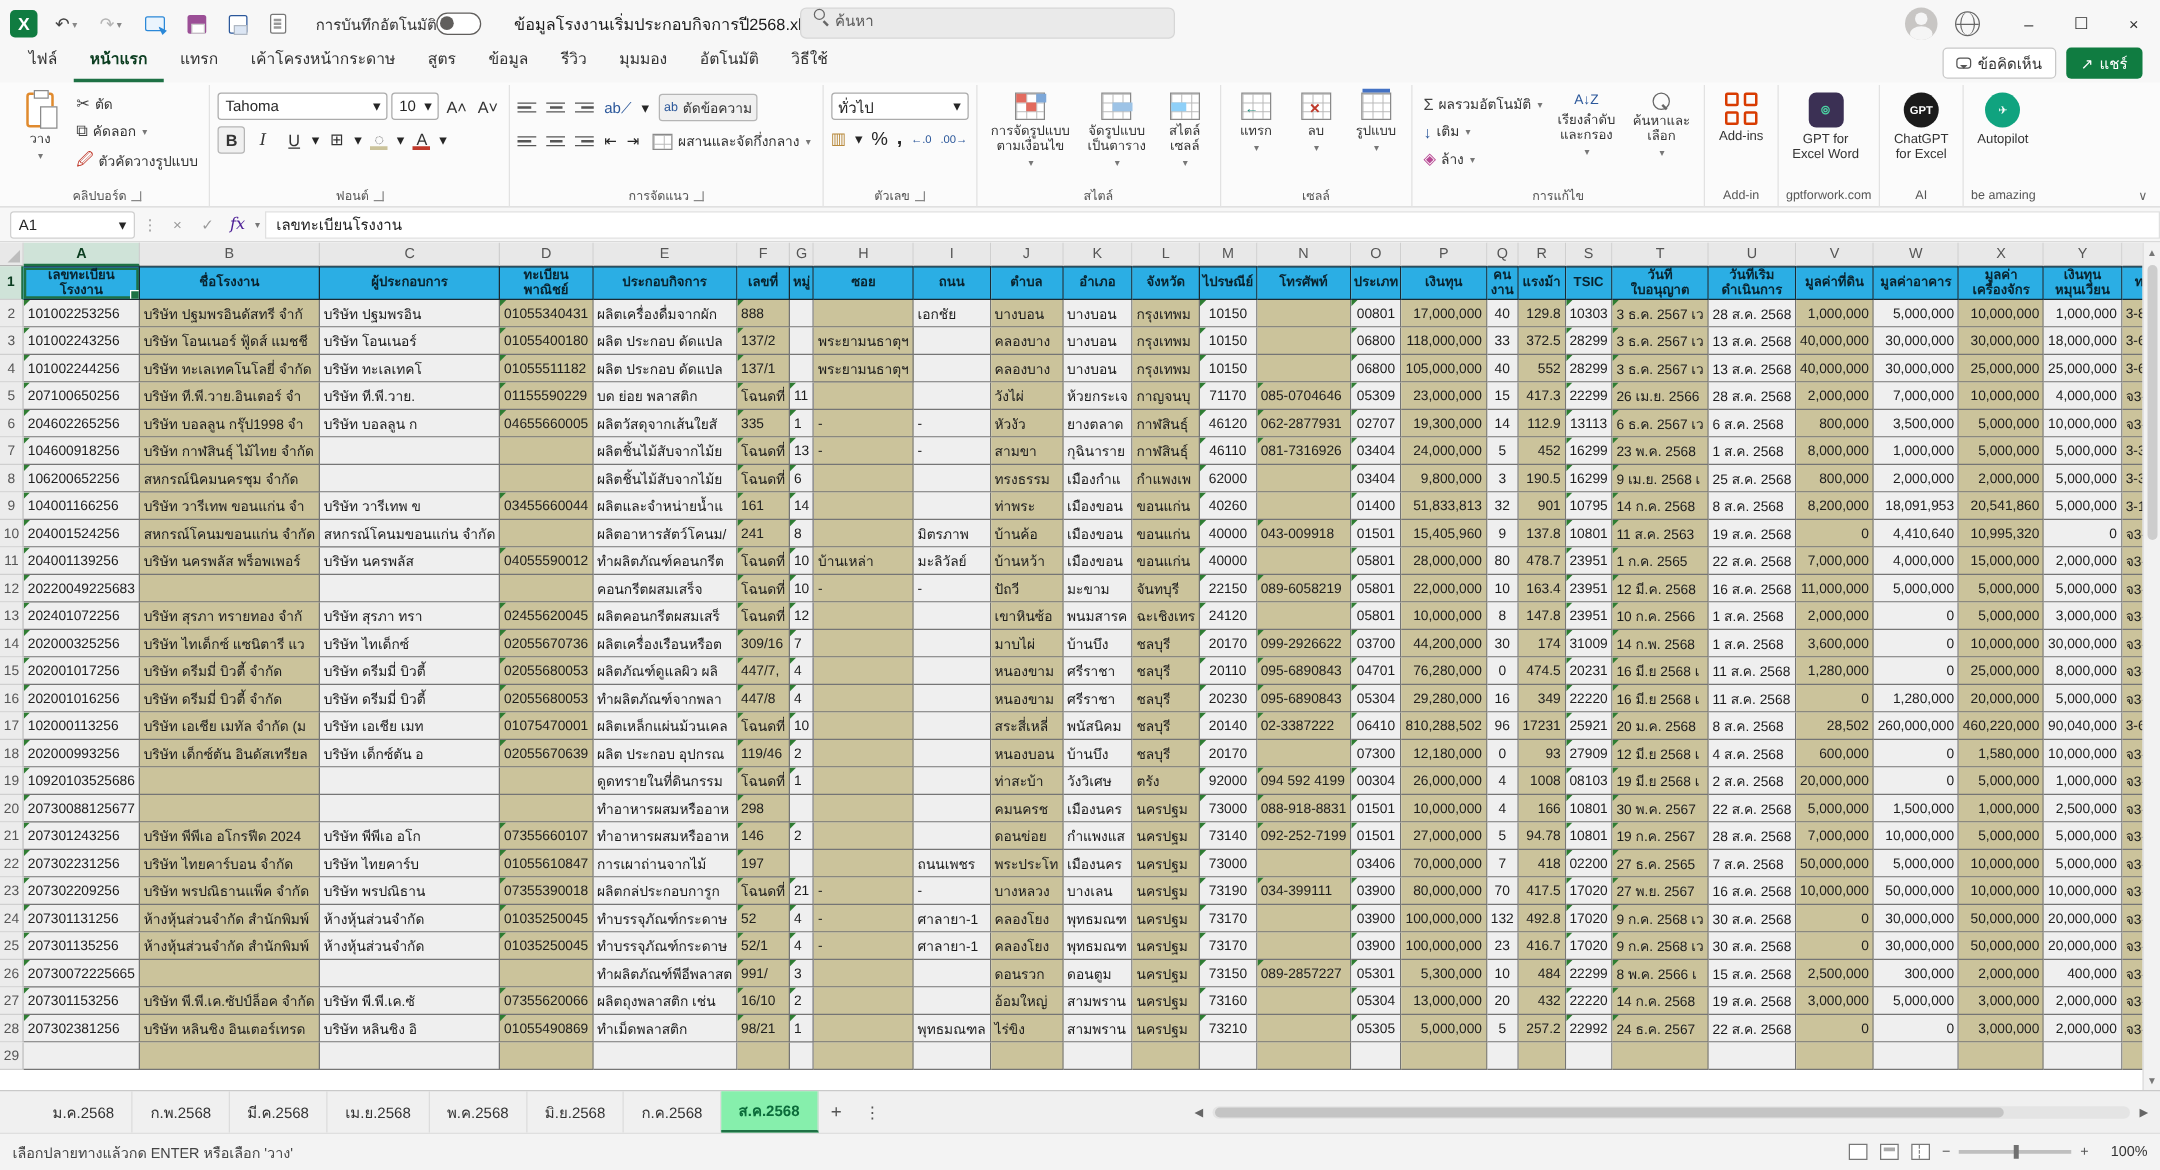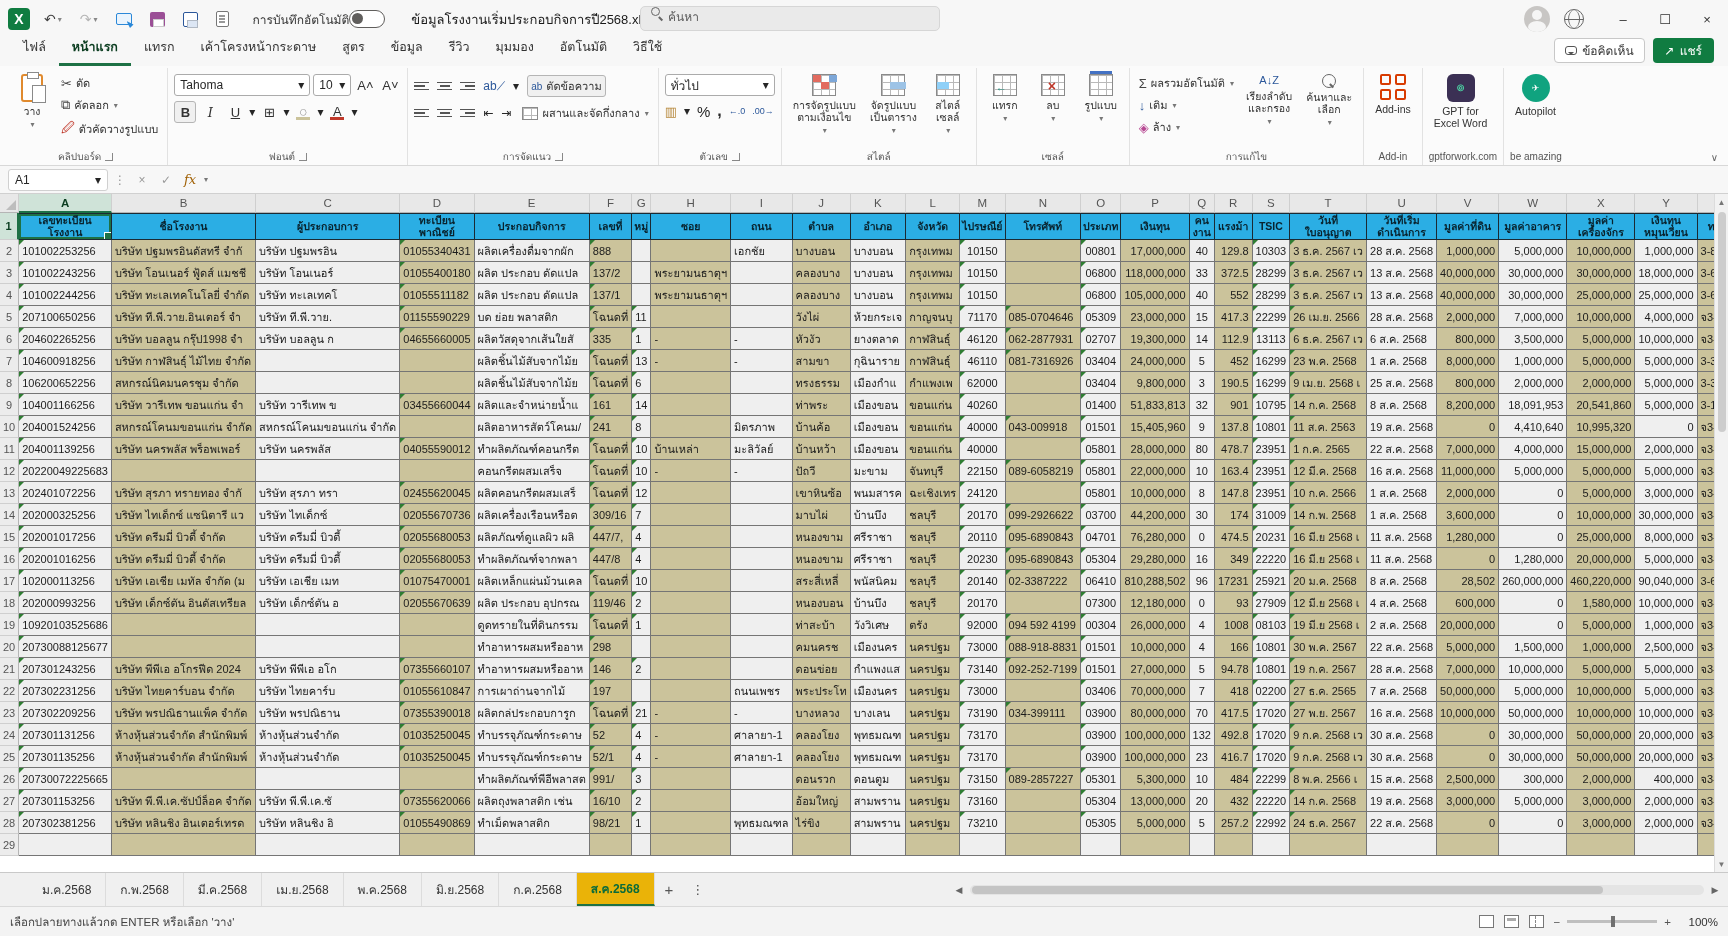--- a/index.html
+++ b/index.html
@@ -88,21 +88,21 @@
   .addin-icon i { position:absolute; width:11px; height:11px; border:2px solid #d83b01; border-radius:2px; }
   .addin-icon i:nth-child(1){left:0;top:0;} .addin-icon i:nth-child(2){right:0;top:0;} .addin-icon i:nth-child(3){left:0;bottom:0;} .addin-icon i:nth-child(4){right:0;bottom:0;}
   .logo-sq { width:28px; height:28px; border-radius:6px; display:flex; align-items:center; justify-content:center; color:#fff; font-size:9px; font-weight:bold; }
   .ribbon-collapse { position:absolute; right:10px; bottom:2px; font-size:10px; color:#666; }
 
   
   .formulabar { height:28px; flex:0 0 28px; background:#f7f7f7; border-bottom:1px solid #d0d0d0; display:flex; align-items:center; padding:2px 0 2px 8px; gap:4px; }
   .namebox { width:100px; height:22px; background:#fff; border:1px solid #d0d0d0; border-radius:3px; display:flex; align-items:center; justify-content:space-between; padding:0 6px; font-size:12px; }
   .fb-sep { color:#999; font-size:12px; padding:0 2px; }
   .fb-btn { width:20px; text-align:center; color:#9a9a9a; font-size:12px; }
-  .fb-fx { font-style:italic; font-family:"DejaVu Serif",serif; color:#a16207; font-size:13px; }
+  .fb-fx { font-style:italic; font-family:"DejaVu Serif",serif; color:#4c1d95; font-size:13px; }
   .fb-input { flex:1; height:22px; background:#fff; border:1px solid #e0e0e0; display:flex; align-items:center; padding:0 8px; font-size:12px; color:#222; }
 
   
   .gridwrap { flex:1; position:relative; overflow:hidden; background:#fff; }
   table.sheet { border-collapse:separate; border-spacing:0; table-layout:fixed; }
   table.sheet td, table.sheet th { overflow:hidden; white-space:nowrap; font-size:11px; font-weight:normal; padding:0 3px; height:22px; position:relative; }
   tr.letters th { height:19px; background:#e8e8e8; color:#555; border-right:1px solid #cfcfcf; border-bottom:1px solid #b5b5b5; font-size:11.5px; text-align:center; padding:0; }
   th.corner { background:#ececec; }
   .corner-tri { position:absolute; right:2px; bottom:2px; border-left:10px solid transparent; border-bottom:10px solid #bdbdbd; width:0; height:0; display:block; }
   tr.letters th.sel { background:#cfe3d8; color:#0b3d20; border-bottom:2px solid #1E7145; font-weight:bold; }
@@ -118,21 +118,21 @@
   i.tri { position:absolute; left:0; top:0; width:0; height:0; border-top:5px solid #2E7D32; border-right:5px solid transparent; }
   .vscroll { position:absolute; right:0; top:0; bottom:0; width:14px; background:#f2f2f2; border-left:1px solid #dcdcdc; display:flex; flex-direction:column; align-items:center; }
   .vscroll .arr { height:16px; font-size:8px; color:#777; display:flex; align-items:center; }
   .vscroll .thumb { width:8px; height:220px; background:#cdcdcd; border-radius:4px; margin-top:2px; }
   .vscroll .spacer { flex:1; }
 
   
   .tabbar { height:34px; flex:0 0 34px; background:#f0f0f0; border-top:1px solid #c9c9c9; display:flex; align-items:stretch; position:relative; }
   .stabs { display:flex; align-items:stretch; padding-left:28px; }
   .stab { display:flex; align-items:center; padding:0 14px; font-size:12px; color:#333; border-right:1px solid #dcdcdc; cursor:default; }
-  .stab.active { background:#eab308; color:#0b6b3a; font-weight:bold; border-bottom:2.5px solid #1E7145; }
+  .stab.active { background:#86efac; color:#0b6b3a; font-weight:bold; border-bottom:2.5px solid #1E7145; }
   .addsheet { display:flex; align-items:center; padding:0 10px; font-size:15px; color:#555; }
   .kebab { display:flex; align-items:center; padding:0 8px; color:#555; font-size:13px; }
   .hscroll { position:absolute; right:6px; top:6px; width:770px; height:22px; display:flex; align-items:center; gap:4px; }
   .hscroll .harr { font-size:9px; color:#666; width:14px; text-align:center; }
   .hscroll .track { flex:1; height:10px; background:#e4e4e4; border-radius:5px; position:relative; }
   .hscroll .hthumb { position:absolute; left:2px; top:1px; width:86%; height:8px; background:#c4c4c4; border-radius:4px; }
 
   
   .statusbar { height:30px; flex:0 0 30px; background:#f3f3f3; border-top:1px solid #d9d9d9; display:flex; align-items:center; padding:0 10px; font-size:11.5px; color:#444; }
   .sb-right { margin-left:auto; display:flex; align-items:center; gap:10px; }
@@ -435,20 +435,29 @@
     </div>
     <div class="rgroup">
       <div class="rg-content">
           <div class="bigbtn"><span class="logo-sq" style="background:#3b3054;color:#4cd7a5;">⦾</span><span>GPT for
 Excel Word</span></div>
         </div>
       <div class="rg-label">
           <span>gptforwork.com</span>
         </div>
     </div>
+    <div class="rgroup">
+      <div class="rg-content">
+          <div class="bigbtn"><span class="logo-sq" style="background:#1b1b1b;border-radius:50%;">GPT</span><span>ChatGPT
+for Excel</span></div>
+        </div>
+      <div class="rg-label">
+          <span>AI</span>
+        </div>
+    </div>
     <div class="rgroup" style="border-right:none;">
       <div class="rg-content">
           <div class="bigbtn"><span class="logo-sq" style="background:#10a37f;border-radius:50%;">✈</span><span>Autopilot</span></div>
         </div>
       <div class="rg-label">
           <span>be amazing</span>
         </div>
     </div>
     <span class="ribbon-collapse">∨</span>
   </div>
@@ -456,20 +465,23 @@
   <div class="formulabar">
     <div class="namebox">
         <span>A1</span>
         <span class="dd">▾</span>
       </div>
     <span class="fb-sep">⋮</span>
     <span class="fb-btn">×</span>
     <span class="fb-btn">✓</span>
     <span class="fb-btn fb-fx">fx</span>
     <span class="dd" style="font-size:8px;color:#777;">▾</span>
+    <div class="fb-input">
+        <span>เลขทะเบียนโรงงาน</span>
+      </div>
   </div>
 
   <div class="gridwrap">
     <table class="sheet" id="grid-table">
         <colgroup>
           <col style="width:17px">
           <col style="width:84px">
           <col style="width:126px">
           <col style="width:108px">
           <col style="width:74px">

